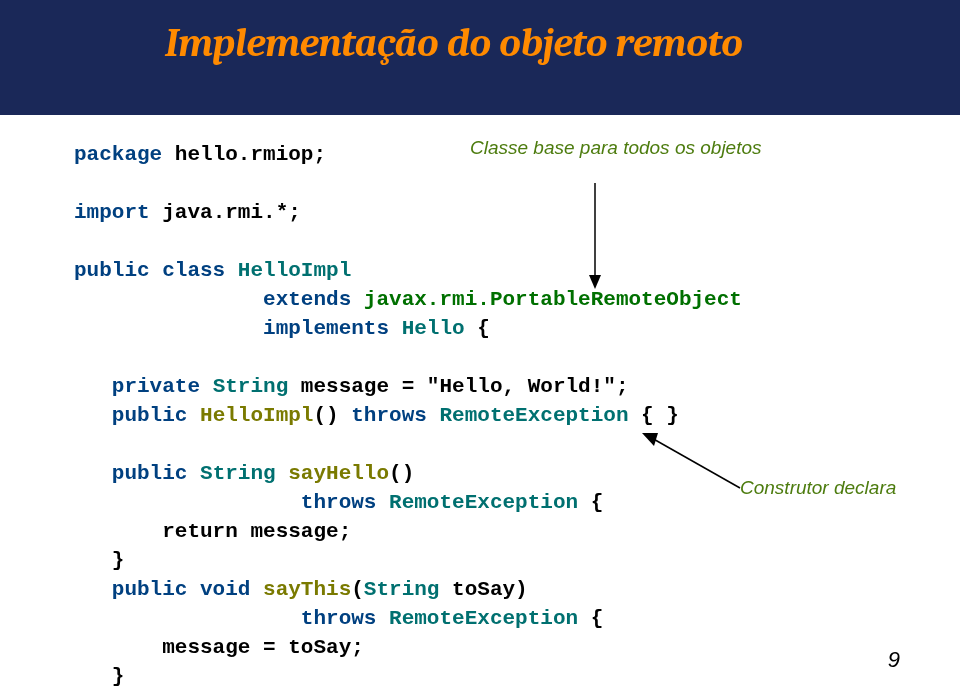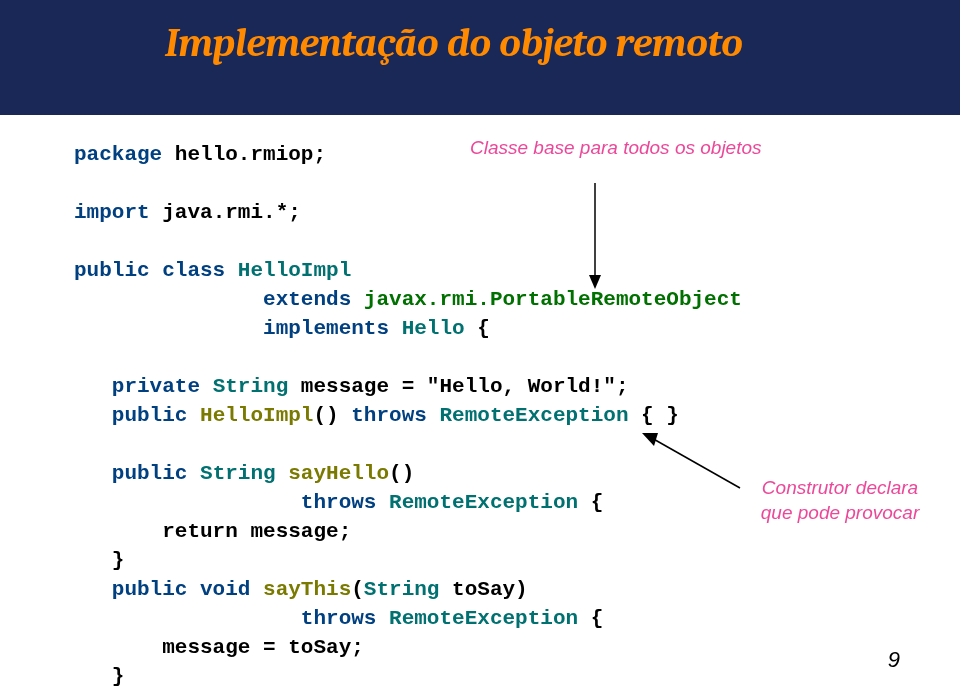--- a/index.html
+++ b/index.html
@@ -40,24 +40,24 @@
   .kw-blue   { color: #004080; }
   .kw-teal   { color: #007070; }
   .kw-green  { color: #007000; }
   .kw-olive  { color: #7a7a00; }
   .callout {
     position: absolute;
     font-family: Verdana, Tahoma, sans-serif;
     font-style: italic;
     font-size: 19px;
     line-height: 25px;
-    color: #ec4899;
+    color: #4d7c0f;
   }
   .callout-top { top: 20px; left: 470px; width: 320px; }
-  .callout-right { top: 360px; left: 740px; width: 200px; text-align: center; }
+  .callout-right { top: 360px; left: 740px; width: 200px; }
   svg.arrow { position: absolute; overflow: visible; }
   .page-num {
     position: absolute;
     bottom: 18px;
     right: 60px;
     font-family: Verdana, Tahoma, sans-serif;
     font-style: italic;
     font-size: 22px;
     color: #000;
   }
@@ -75,21 +75,21 @@
     <span>Classe base para todos os objetos</span><br>
   </div>
 
   <svg class="arrow" style="top:68px; left:565px;" width="60" height="120">
     <line x1="30" y1="0" x2="30" y2="96" stroke="#000" stroke-width="1.5"></line>
     <polygon points="30,106 24,92 36,92" fill="#000"></polygon>
   </svg>
 
   <div class="callout callout-right">
     <span>Construtor declara</span><br>
-    <span>que pode provocar</span><br>
+    <br>
   </div>
 
   <svg class="arrow" style="top:318px; left:640px;" width="110" height="80">
     <line x1="100" y1="55" x2="10" y2="4" stroke="#000" stroke-width="1.5"></line>
     <polygon points="2,0 18,0 14,13" fill="#000"></polygon>
   </svg>
 
 <div class="code-block"><span class="kw-blue">package</span><span> hello.rmiop;</span>
 
 <span class="kw-blue">import</span><span> java.rmi.*;</span>

